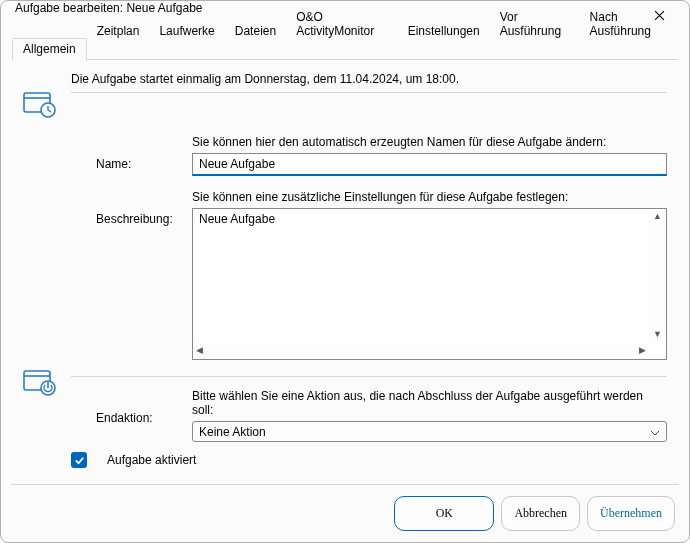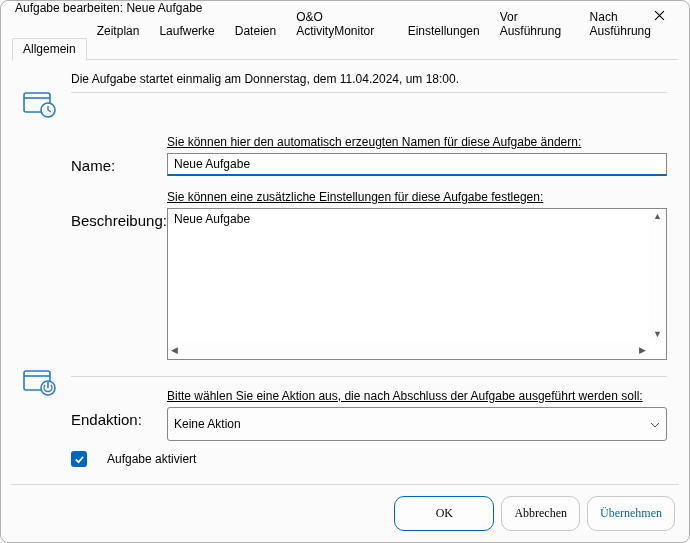--- a/index.html
+++ b/index.html
@@ -82,24 +82,25 @@
     align-items: flex-start;
   }
   .icon-col {
     width: 48px;
     flex-shrink: 0;
     padding-top: 18px;
   }
   .label-col {
     width: 96px;
     flex-shrink: 0;
-    font-size: 15px;
+    font-size: 12px;
     padding-top: 3px;
-  }
-  .field-col { flex: 1; text-decoration: underline; }
+    margin-left: 25px;
+  }
+  .field-col { flex: 1; }
   .summary-text {
     font-size: 12px;
     margin-bottom: 6px;
   }
   .hr {
     height: 1px;
     background: #d8d8d8;
     margin: 6px 0 0 0;
   }
   .hint {
@@ -151,21 +152,21 @@
     height: 17px;
     width: calc(100% - 17px);
     display: flex;
     justify-content: space-between;
     align-items: center;
     background: #fdfdfd;
   }
   .sb-arrow { color: #5a5a5a; font-size: 9px; padding: 3px; line-height: 1;}
   .select {
     width: 100%;
-    height: 34px;
+    height: 21px;
     border: 1px solid #878787;
     border-radius: 3px;
     background: #fdfdfd;
     font-family: inherit;
     font-size: 12px;
     padding: 0 22px 0 6px;
     appearance: none;
     position: relative;
   }
   .select-wrap { position: relative; }

